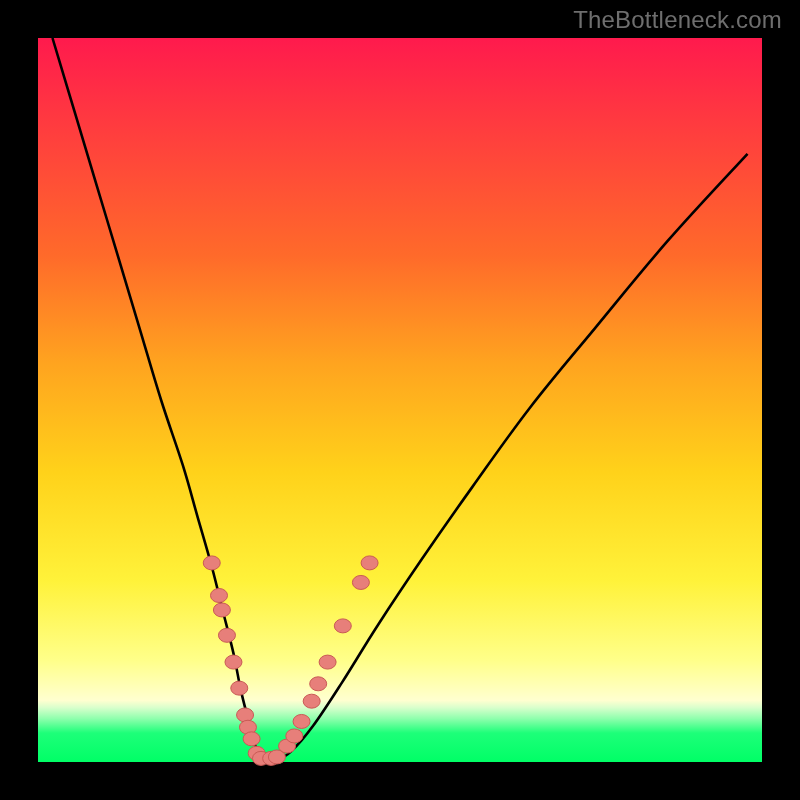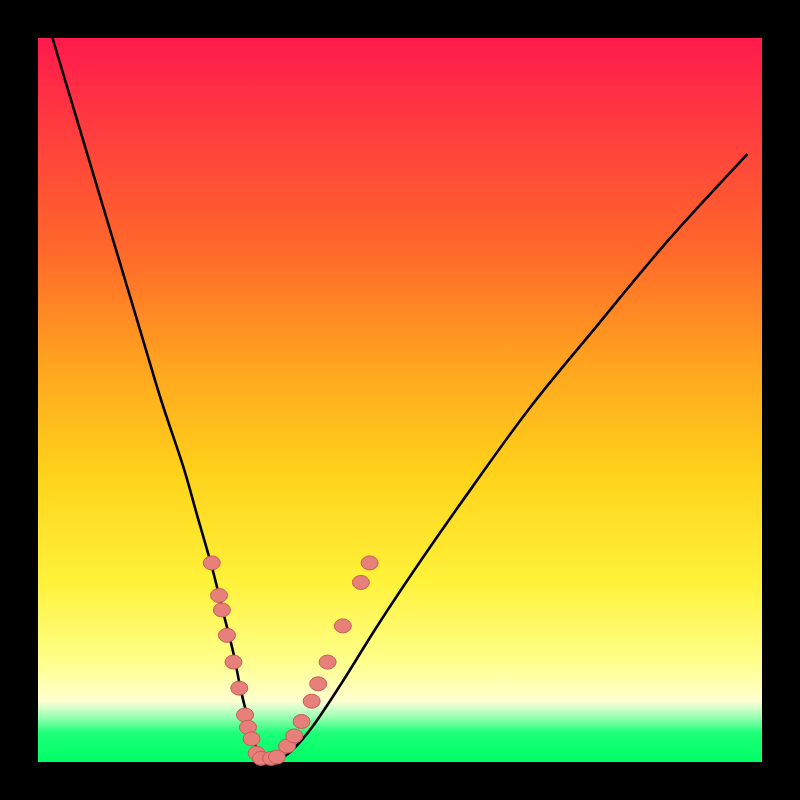--- a/index.html
+++ b/index.html
@@ -89,13 +89,14 @@
         <ellipse cx="263.54" cy="683.46" rx="8.5" ry="7" fill="#e77f7a" stroke="#c95a55" stroke-width="1"></ellipse>
         <ellipse cx="273.67" cy="663.18" rx="8.5" ry="7" fill="#e77f7a" stroke="#c95a55" stroke-width="1"></ellipse>
         <ellipse cx="280.19" cy="645.81" rx="8.5" ry="7" fill="#e77f7a" stroke="#c95a55" stroke-width="1"></ellipse>
         <ellipse cx="289.60" cy="624.09" rx="8.5" ry="7" fill="#e77f7a" stroke="#c95a55" stroke-width="1"></ellipse>
         <ellipse cx="304.80" cy="587.89" rx="8.5" ry="7" fill="#e77f7a" stroke="#c95a55" stroke-width="1"></ellipse>
         <ellipse cx="322.90" cy="544.45" rx="8.5" ry="7" fill="#e77f7a" stroke="#c95a55" stroke-width="1"></ellipse>
         <ellipse cx="331.59" cy="524.90" rx="8.5" ry="7" fill="#e77f7a" stroke="#c95a55" stroke-width="1"></ellipse>
       </g>
   </svg>
 
+  <div class="watermark">TheBottleneck.com</div>
 </div>
 
 </body></html>

